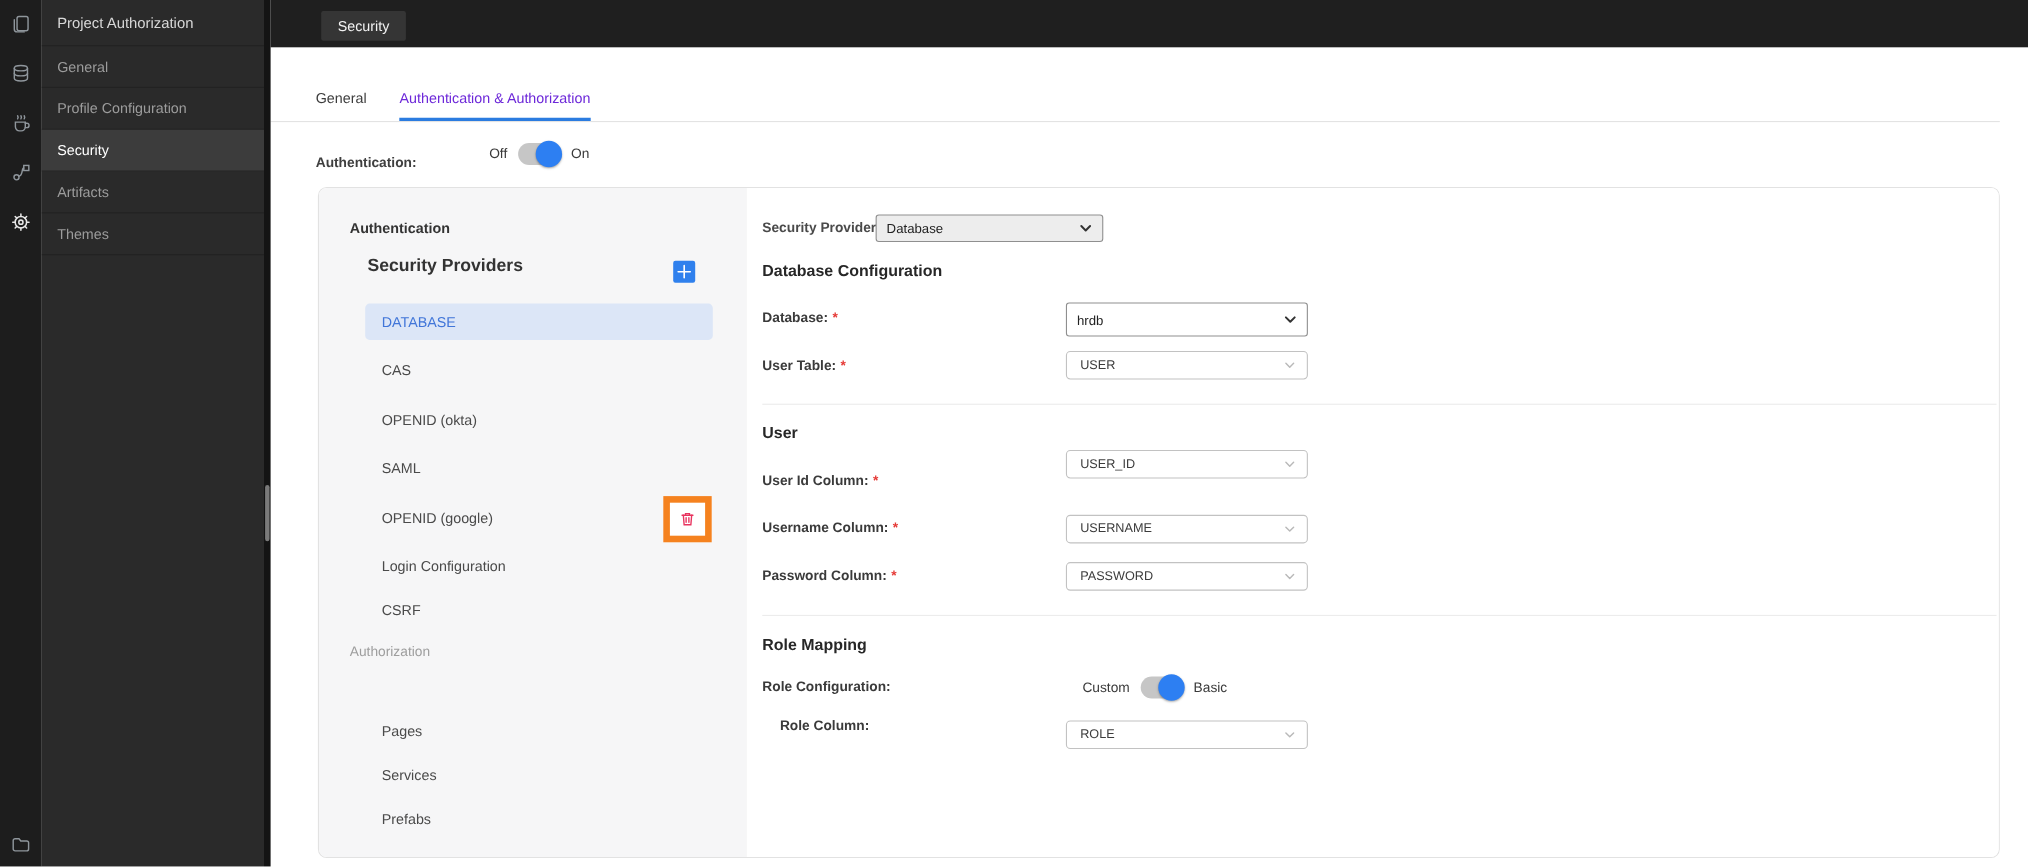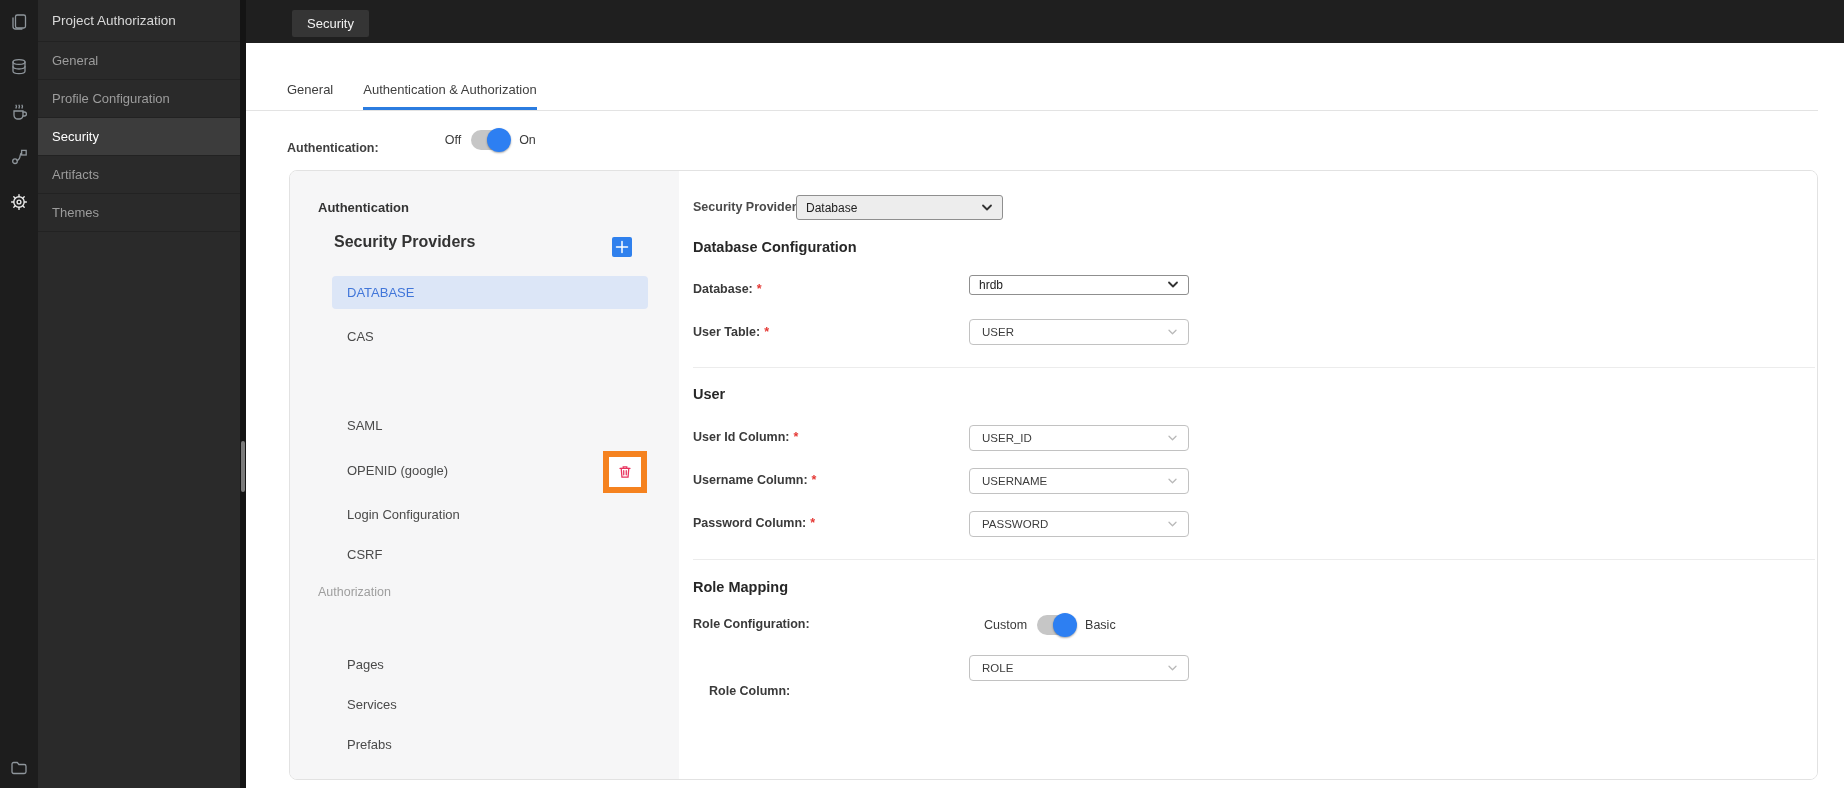--- a/index.html
+++ b/index.html
@@ -31,21 +31,21 @@
   .topbar { position:absolute; left:246px; top:0; right:0; height:43px; background:#1f1f1f; z-index:4; }
   .topbar-tab { position:absolute; left:46px; top:10px; height:27px; line-height:27px; padding:0 15px;
                 background:#353535; color:#f2f2f2; font-size:13px; border-radius:2px; cursor:pointer; }
 
   
   .content { position:absolute; left:246px; top:43px; right:0; bottom:0; background:#ffffff; }
 
   .tabbar { position:absolute; left:0; top:0; width:1572px; height:68px; border-bottom:1px solid #e3e3e3;
             display:flex; align-items:flex-end; padding-left:41px; gap:30px; }
   .tab { font-size:13px; color:#3c3c3c; padding-bottom:13px; cursor:pointer; }
-  .tab.active { color:#404040; box-shadow:inset 0 -3px 0 #2b7ce0; }
+  .tab.active { color:#6d28d9; box-shadow:inset 0 -3px 0 #2b7ce0; }
 
   .auth-row { position:absolute; left:41px; top:85px; height:24px; display:flex; align-items:center; }
   .auth-label { font-size:12.5px; font-weight:700; color:#3f3f3f;margin-top:16px; }
   .tgl-label { font-size:12.5px; color:#3a3a3a; }
   .auth-row .tgl-label.off { margin-left:66px; }
 
   .switch { position:relative; display:inline-block; width:38px; height:20px; background:#c6c6c6;
             border-radius:10px; margin:0 10px; cursor:pointer; }
   .switch .knob { position:absolute; top:-2px; right:-2px; width:24px; height:24px; border-radius:50%;
                   background:#2d7ff2; box-shadow:0 1px 2px rgba(0,0,0,0.35); }
@@ -176,20 +176,21 @@
         <div class="sec-heading" style="top:29px;">Authentication</div>
         <div class="providers-title">Security Providers</div>
         <div class="add-btn">
           <svg viewBox="0 0 14 14">
               <path d="M7 1.5v11M1.5 7h11" stroke="#ffffff" stroke-width="1.5" stroke-linecap="round"></path>
             </svg>
         </div>
 
         <div class="prov-item selected" style="top:105px;">DATABASE</div>
         <div class="prov-item" style="top:149px;">CAS</div>
+        <div class="prov-item" style="top:194px;">OPENID (okta)</div>
         <div class="prov-item" style="top:238px;">SAML</div>
         <div class="prov-item" style="top:283px;">OPENID (google)</div>
 
         <div class="highlight-box">
           <span class="trash-btn">
             <svg viewBox="0 0 20 20" fill="none" stroke="currentColor" stroke-width="1.4" stroke-linecap="round">
               <path d="M4.5 6h11"></path>
                 <path d="M8 6V4.4h4V6"></path>
               <path d="M5.8 6l.8 9.6h6.8l.8-9.6"></path>
               <path d="M8.6 8.5v4.6M11.4 8.5v4.6"></path>
@@ -217,21 +218,21 @@
                 <path d="M2 1.5l4 4 4-4" stroke="#333333" stroke-width="1.8" fill="none" stroke-linecap="round" stroke-linejoin="round"></path>
               </svg>
           </span>
         </div>
 
         <div class="f-heading" style="top:68px;">Database Configuration</div>
 
         <div class="f-label" style="top:111px;">
           <span>Database:</span><span class="req">*</span>
         </div>
-        <div class="select-native white" style="left:290px; top:104px; width:220px; height:20px;">
+        <div class="select-native white" style="left:290px; top:104px; width:220px; height:31px;">
           <span>hrdb</span>
           <span class="chev">
             <svg width="12" height="8" viewBox="0 0 12 8">
                 <path d="M2 1.5l4 4 4-4" stroke="#333333" stroke-width="1.8" fill="none" stroke-linecap="round" stroke-linejoin="round"></path>
               </svg>
           </span>
         </div>
 
         <div class="f-label" style="top:154px;">
           <span>User Table:</span><span class="req">*</span>
@@ -245,21 +246,21 @@
           </span>
         </div>
 
         <div class="f-divider" style="top:196px;"></div>
 
         <div class="f-heading" style="top:215px;">User</div>
 
         <div class="f-label" style="top:259px;">
           <span>User Id Column:</span><span class="req">*</span>
         </div>
-        <div class="select-custom" style="top:254px;">
+        <div class="select-custom" style="top:238px;">
           <span>USER_ID</span>
           <span class="chev">
             <svg width="11" height="7" viewBox="0 0 12 8">
                 <path d="M2 1.5l4 4 4-4" stroke="#b9b9b9" stroke-width="1.5" fill="none" stroke-linecap="round" stroke-linejoin="round"></path>
               </svg>
           </span>
         </div>
 
         <div class="f-label" style="top:302px;">
           <span>Username Column:</span><span class="req">*</span>
@@ -291,21 +292,21 @@
 
         <div class="f-label" style="top:446px;">Role Configuration:</div>
         <div class="role-toggle-cluster" style="top:442px;">
           <span class="tgl-label">Custom</span>
           <span class="switch on">
             <span class="knob"></span>
           </span>
           <span class="tgl-label">Basic</span>
         </div>
 
-        <div class="f-label" style="top:513px;padding-left:16px;">Role Column:</div>
+        <div class="f-label" style="top:482px;padding-left:16px;">Role Column:</div>
         <div class="select-custom" style="top:484px;gap:42px;">
           <span>ROLE</span>
           <span class="chev">
             <svg width="11" height="7" viewBox="0 0 12 8">
                 <path d="M2 1.5l4 4 4-4" stroke="#b9b9b9" stroke-width="1.5" fill="none" stroke-linecap="round" stroke-linejoin="round"></path>
               </svg>
           </span>
         </div>
 
       </div>

